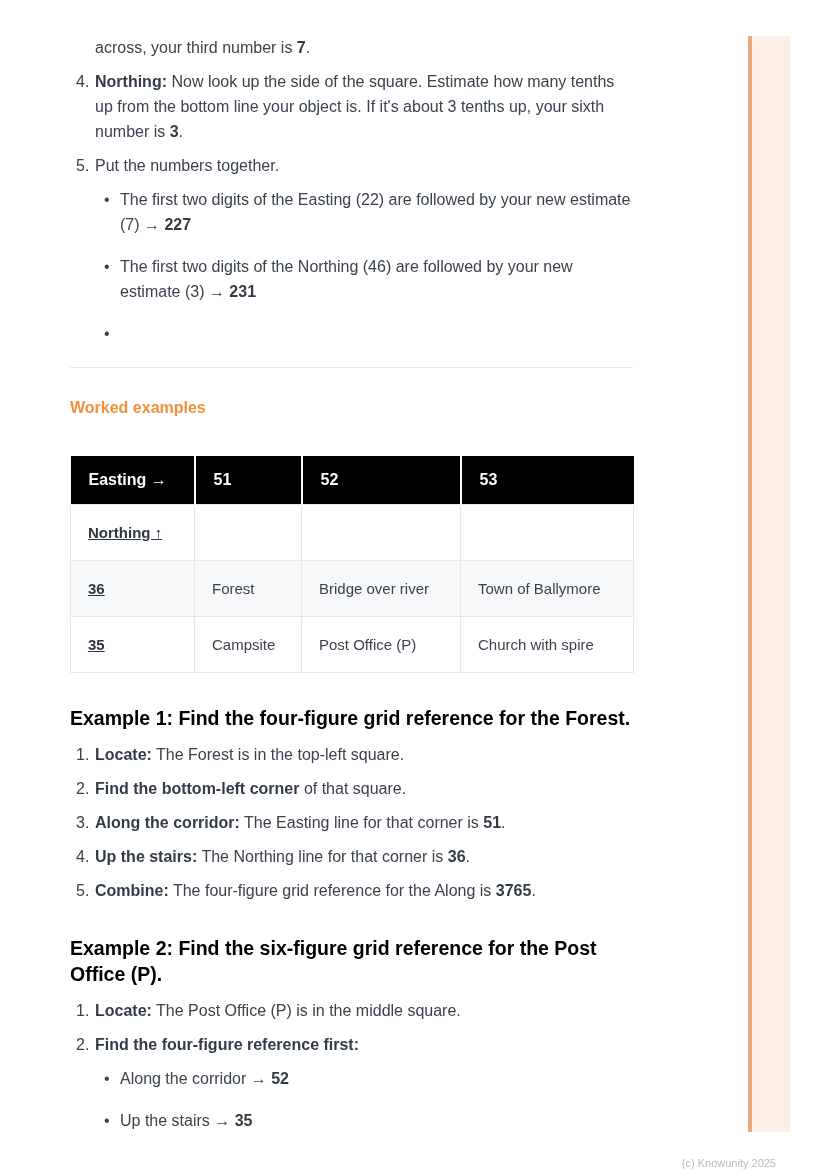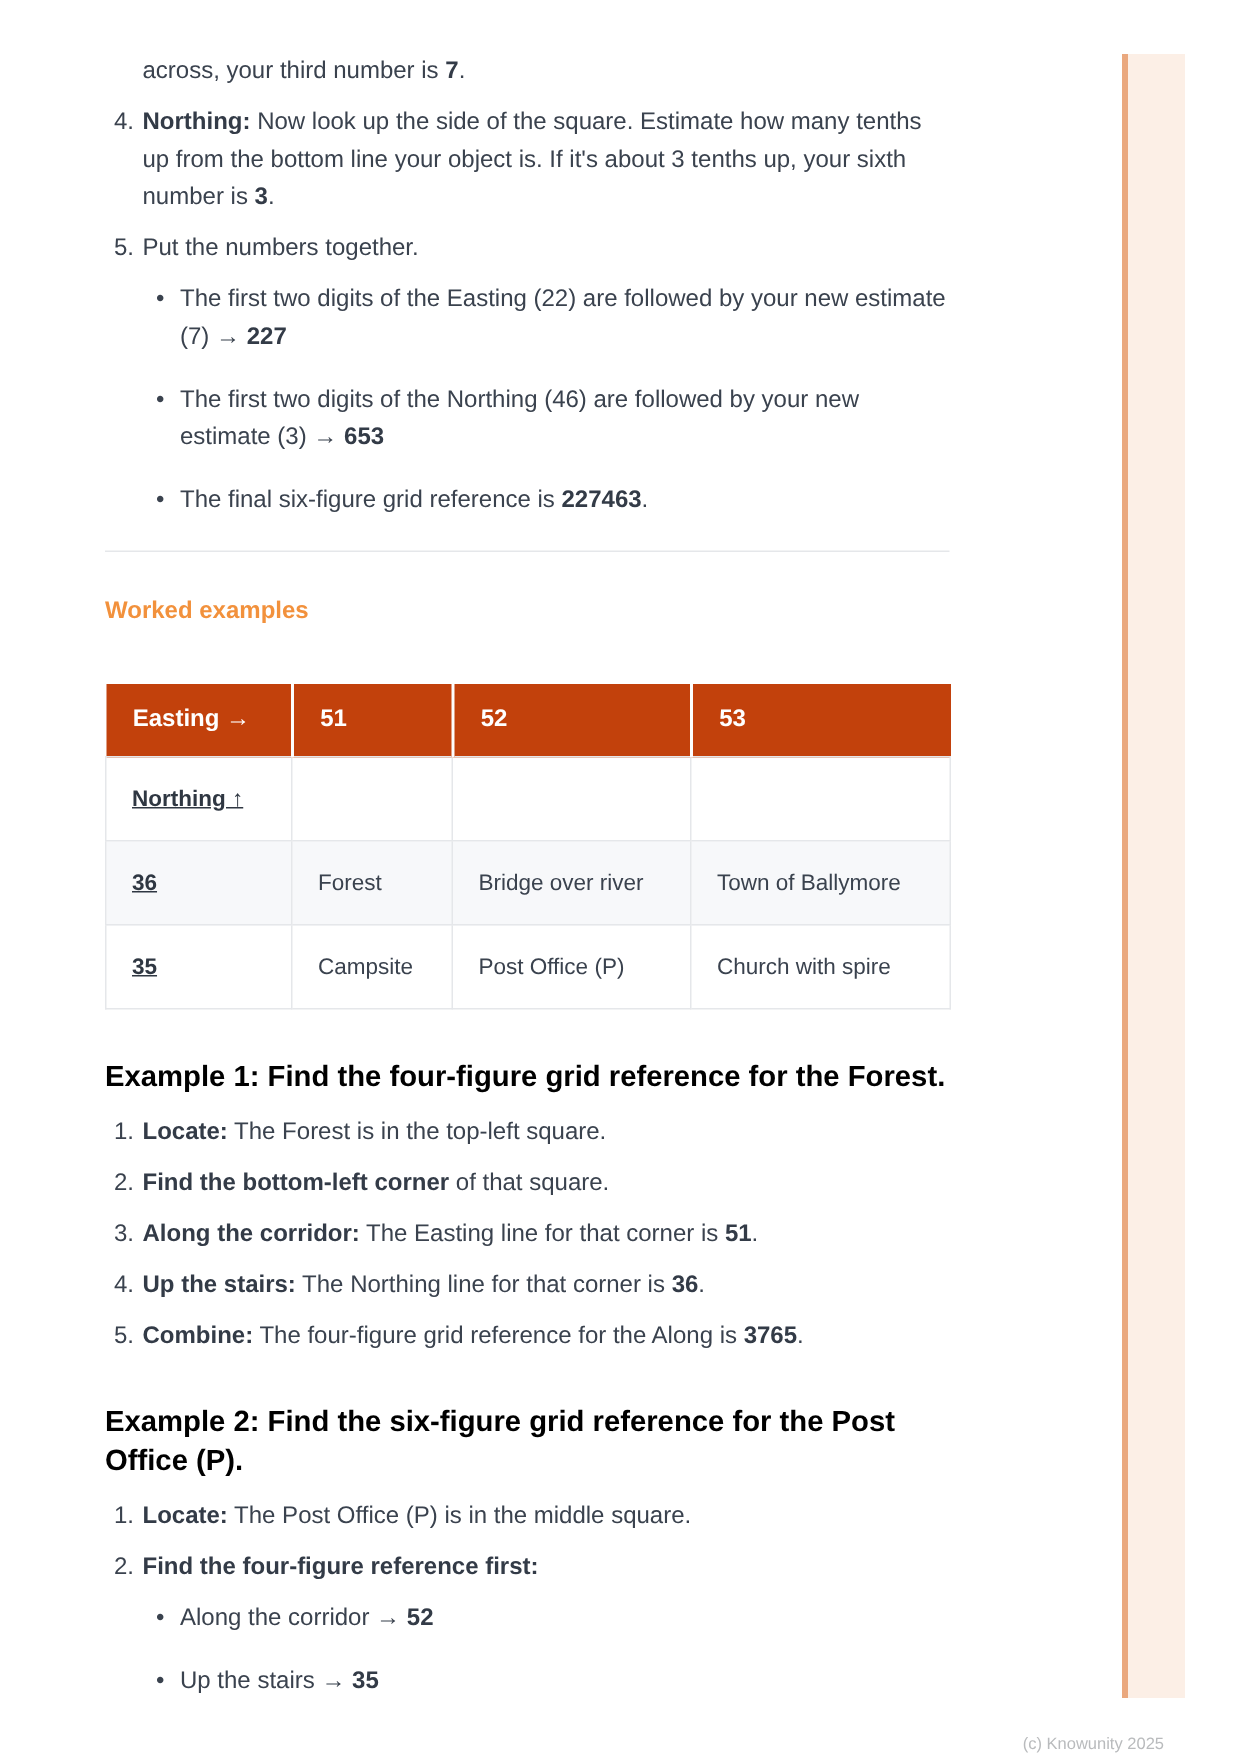--- a/index.html
+++ b/index.html
@@ -15,21 +15,21 @@
   .li-body{flex:1;}
   .bullets{margin-top:9px;}
   .bullet{display:flex;}
   .bullet + .bullet{margin-top:17px;}
   .dot{flex:0 0 16px;margin-left:9px;font-size:16px;line-height:25px;}
   .divider{border:none;border-top:1px solid #e5e7ea;margin:21px 0 0 0;}
   h2{color:#f2913c;font-size:16px;line-height:32px;font-weight:700;margin:24px 0 0 0;}
   .intro-p{margin-top:19px;font-size:16px;line-height:25px;}
   table{border-collapse:collapse;margin-top:32px;width:563px;table-layout:fixed;}
   th,td{box-sizing:border-box;text-align:left;vertical-align:middle;}
-  thead th{background:#c2410c;color:#ffffff;font-weight:700;font-size:16px;
+  thead th{background:#000000;color:#ffffff;font-weight:700;font-size:16px;
            padding:15px 18px;border:none;}
   thead th + th{border-left:2px solid #fdfdfd;}
   tbody td{border:1px solid #e5e7ea;padding:15px 17px;font-size:15px;line-height:25px;color:#3a424e;}
   tbody td:first-child{font-weight:700;color:#2f3742;font-size:15px;text-decoration:underline;}
   tbody tr:nth-child(2){background:#f7f8fa;}
   h3{color:#000000;font-size:19.5px;line-height:26px;font-weight:700;margin:32px 0 0 0;}
   .ex-list{margin-top:11px;}
   .stripe{position:absolute;left:748px;top:36px;width:38px;height:1096px;
           background:#fcefe6;border-left:4px solid #eaa87e;z-index:1;}
   .copyright{position:absolute;top:1157px;right:52px;font-size:11px;line-height:13px;
@@ -54,25 +54,24 @@
           <span class="num">5.</span>
           <div class="li-body">
             <p class="li-text"><span>Put the numbers together.</span></p>
             <div class="bullets">
               <div class="bullet">
                 <span class="dot">•</span>
                 <p class="li-text"><span>The first two digits of the Easting (22) are followed by your new estimate (7) → </span><strong>227</strong></p>
               </div>
               <div class="bullet">
                 <span class="dot">•</span>
-                <p class="li-text"><span>The first two digits of the Northing (46) are followed by your new estimate (3) → </span><strong>653</strong></p>
+                <p class="li-text"><span>The first two digits of the Northing (46) are followed by your new estimate (3) → </span><strong>231</strong></p>
               </div>
               <div class="bullet">
                 <span class="dot">•</span>
-                <p class="li-text"><span>The final six-figure grid reference is </span><strong>227463</strong><span>.</span></p>
               </div>
             </div>
           </div>
         </div>
       </div>
 
     <hr class="divider">
 
     <h2>Worked examples</h2>
 

